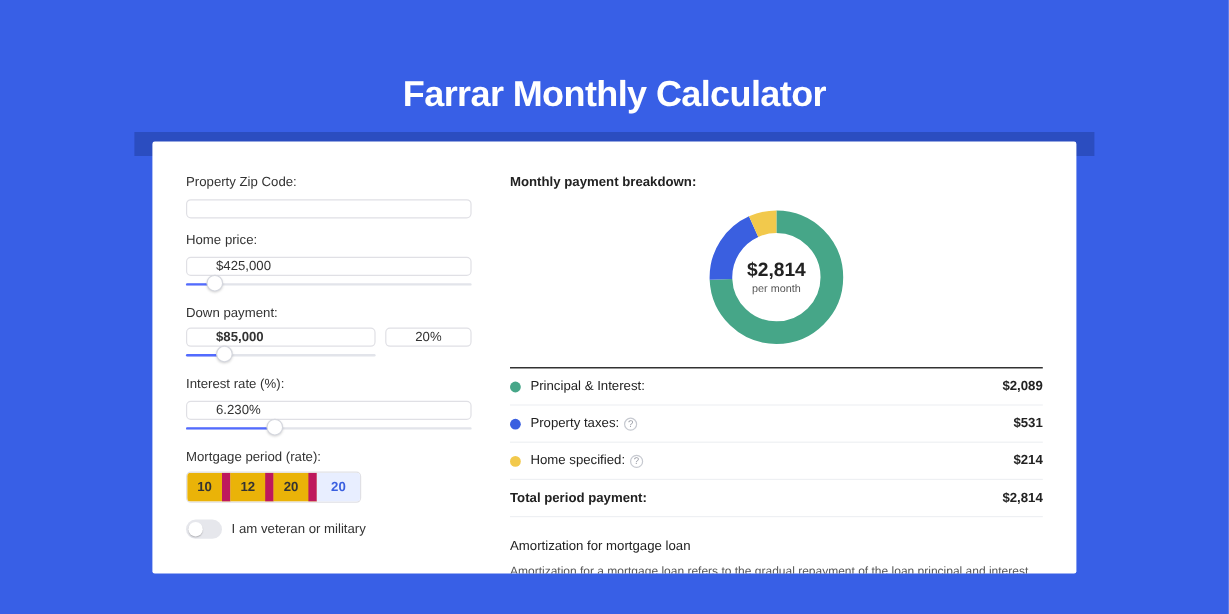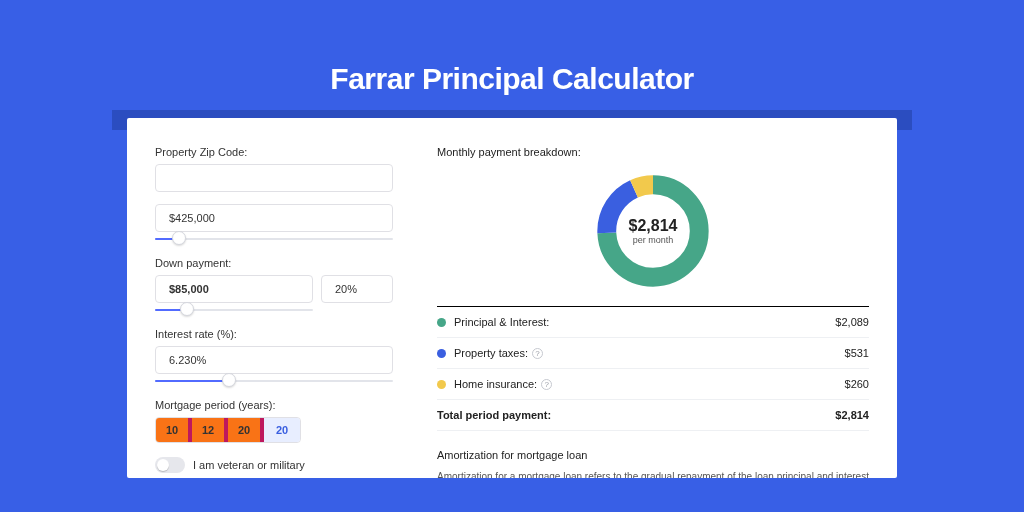--- a/index.html
+++ b/index.html
@@ -1,71 +1,72 @@
 <!DOCTYPE html>
 <html><head>
 <meta charset="utf-8">
 <style>
   * { box-sizing: border-box; margin: 0; padding: 0; }
   html, body { width: 1024px; height: 512px; overflow: hidden; font-family: -apple-system, BlinkMacSystemFont, "Segoe UI", Arial, sans-serif; }
   body { background: #385fe6; display: flex; flex-direction: column; align-items: center; }
   .shadow-strip { position: absolute; top: 110px; left: 112px; width: 800px; height: 20px; background: #2b4dc0; z-index: 0; }
   .page-title { color: #fff; font-weight: 800; font-size: 30px; margin-top: 62px; margin-bottom: 22px; letter-spacing: -0.5px; }
-  .calc-card { position: relative; z-index: 1; width: 770px; background: #fff; border-radius: 2px; padding: 28px 28px 0 28px; display: flex; gap: 44px; height: 360px; overflow: hidden; }
+  .calc-card { position: relative; z-index: 1; width: 770px; background: #fff; border-radius: 2px; padding: 28px 28px 0 28px; display: flex; gap: 32px; height: 360px; overflow: hidden; }
   .left-col { width: 238px; flex: none; }
   .right-col { flex: 1; }
   .field { margin-bottom: 12px; }
   .field-label { font-size: 11px; color: #333; display: block; margin-bottom: 6px; }
-  .text-input { width: 100%; height: 28px; border: 1px solid #e0e0e5; border-radius: 4px; padding: 0 13px; font-size: 11px; color: #333; background:#fff; }
+  .text-input { width: 100%; height: 16px; border: 1px solid #e0e0e5; border-radius: 4px; padding: 0 24px; font-size: 11px; color: #333; background:#fff; }
   .row { display: flex; gap: 8px; }
   .row .text-input.small { width: 72px; }
   .slider-wrap { position: relative; height: 10px; margin-top: 3px; }
   .slider-track { position: absolute; top: 3px; left: 0; right: 0; height: 2px; background: #e2e4ea; border-radius: 2px; }
   .slider-fill { position: absolute; top: 3px; left: 0; height: 2px; background: #526bff; border-radius: 2px; }
   .slider-thumb { position: absolute; top: -4px; width: 14px; height: 14px; border-radius: 50%; background: #fff; border: 1px solid #d5d7de; box-shadow: 0 1px 2px rgba(0,0,0,0.15); transform: translateX(-50%); }
   .periods { display: flex; gap: 0; border: 1px solid #e0e0e5; border-radius: 4px; overflow: hidden; width: max-content; }
-  .period-btn { border: none; background: #f97316; font-size: 11px; font-weight: 700; color: #333; width: 36px; height: 24px; cursor: pointer; border-right: 4px solid #be185d; }
+  .period-btn { border: none; background: #eab308; font-size: 11px; font-weight: 700; color: #333; width: 36px; height: 24px; cursor: pointer; border-right: 7px solid #be185d; }
   .period-btn:last-child { border-right: none; }
   .period-btn.active { background: #e8eeff; color: #3a5fe0; }
   .toggle-row { display: flex; align-items: center; gap: 8px; margin-top: 14px; }
   .toggle { width: 30px; height: 16px; border-radius: 10px; background: #e6e7ec; position: relative; }
   .toggle-knob { position: absolute; left: 2px; top: 2px; width: 12px; height: 12px; border-radius: 50%; background: #fff; box-shadow: 0 1px 1px rgba(0,0,0,0.2); }
   .toggle-label { font-size: 11px; color: #333; }
-  .breakdown-title { font-size: 11px; font-weight: 400; color: #222; margin-bottom: 12px; }
+  .breakdown-title { font-size: 11px; font-weight: 700; color: #222; margin-bottom: 12px; }
   .donut-wrap { display: flex; justify-content: center; margin-bottom: 14px; }
   .donut { position: relative; width: 122px; height: 122px; }
   .donut svg { width: 122px; height: 122px; transform: rotate(-90deg); }
   .donut-center { position: absolute; inset: 18px; border-radius: 50%; display: flex; flex-direction: column; align-items: center; justify-content: center; }
   .donut-center .amt { font-size: 16px; font-weight: 800; color: #222; }
   .donut-center .per { font-size: 9px; color: #555; }
   .legend { border-top: 1px solid #000000; }
   .legend-row { display: flex; align-items: center; padding: 9px 0; border-bottom: 1px solid #eef0f3; }
   .dot { width: 9px; height: 9px; border-radius: 50%; margin-right: 8px; flex: none; }
   .legend-label { font-size: 11px; color: #222; flex: 1; display:flex; align-items:center; gap:4px;}
-  .legend-value { font-size: 11px; color: #222; font-weight: 400; }
+  .legend-value { font-size: 11px; color: #222; font-weight: 700; }
   .legend-row.total .legend-label, .legend-row.total .legend-value { font-weight: 700; }
   .info-icon { width: 11px; height: 11px; border-radius: 50%; border: 1px solid #c6c9d0; color: #9a9da6; font-size: 8px; line-height: 9px; text-align: center; display:inline-block; }
   .amort-title { font-size: 11px; font-weight: 400; color: #222; margin-top: 18px; margin-bottom: 8px; }
   .amort-body { font-size: 10px; color: #555; line-height: 1.5; }
 </style>
 </head>
 <body>
 
 <div class="shadow-strip"></div>
-<h1 class="page-title">Farrar Principal Calculator</h1>
+<h1 class="page-title">Farrar Monthly Calculator</h1>
 
 <div class="calc-card">
   <div class="left-col">
 
     <div class="field">
       <label class="field-label">Property Zip Code:</label>
       <input class="text-input" value="" style="">
     </div>
 
     <div class="field">
+      <label class="field-label">Home price:</label>
       <input class="text-input" value="$425,000" style="">
       <div class="slider-wrap">
         <div class="slider-track"></div>
         <div class="slider-fill" id="fill-hp" style="width: 10%;"></div>
         <div class="slider-thumb" id="thumb-hp" style="left: 10%;"></div>
       </div>
     </div>
 
     <div class="field">
       <label class="field-label">Down payment:</label>
@@ -84,21 +85,21 @@
       <label class="field-label">Interest rate (%):</label>
       <input class="text-input" value="6.230%" style="">
       <div class="slider-wrap">
         <div class="slider-track"></div>
         <div class="slider-fill" id="fill-ir" style="width: 31%;"></div>
         <div class="slider-thumb" id="thumb-ir" style="left: 31%;"></div>
       </div>
     </div>
 
     <div class="field">
-      <label class="field-label">Mortgage period (years):</label>
+      <label class="field-label">Mortgage period (rate):</label>
       <div class="periods" id="periods">
           <button class="period-btn">10</button>
           <button class="period-btn">12</button>
           <button class="period-btn">20</button>
           <button class="period-btn active">20</button>
         </div>
     </div>
 
     <div class="toggle-row">
       <div class="toggle">
@@ -138,24 +139,24 @@
           <span class="dot" style="background: rgb(58, 95, 224);"></span>
           <span class="legend-label">
             <span>Property taxes:</span>
             <span class="info-icon">?</span>
           </span>
           <span class="legend-value">$531</span>
         </div>
         <div class="legend-row">
           <span class="dot" style="background: rgb(242, 201, 76);"></span>
           <span class="legend-label">
-            <span>Home insurance:</span>
+            <span>Home specified:</span>
             <span class="info-icon">?</span>
           </span>
-          <span class="legend-value">$260</span>
+          <span class="legend-value">$214</span>
         </div>
         <div class="legend-row total">
           <span class="legend-label">Total period payment:</span>
           <span class="legend-value">$2,814</span>
         </div>
       </div>
 
     <div class="amort-title">Amortization for mortgage loan</div>
     <div class="amort-body">Amortization for a mortgage loan refers to the gradual repayment of the loan principal and interest over a specified</div>
   </div>

